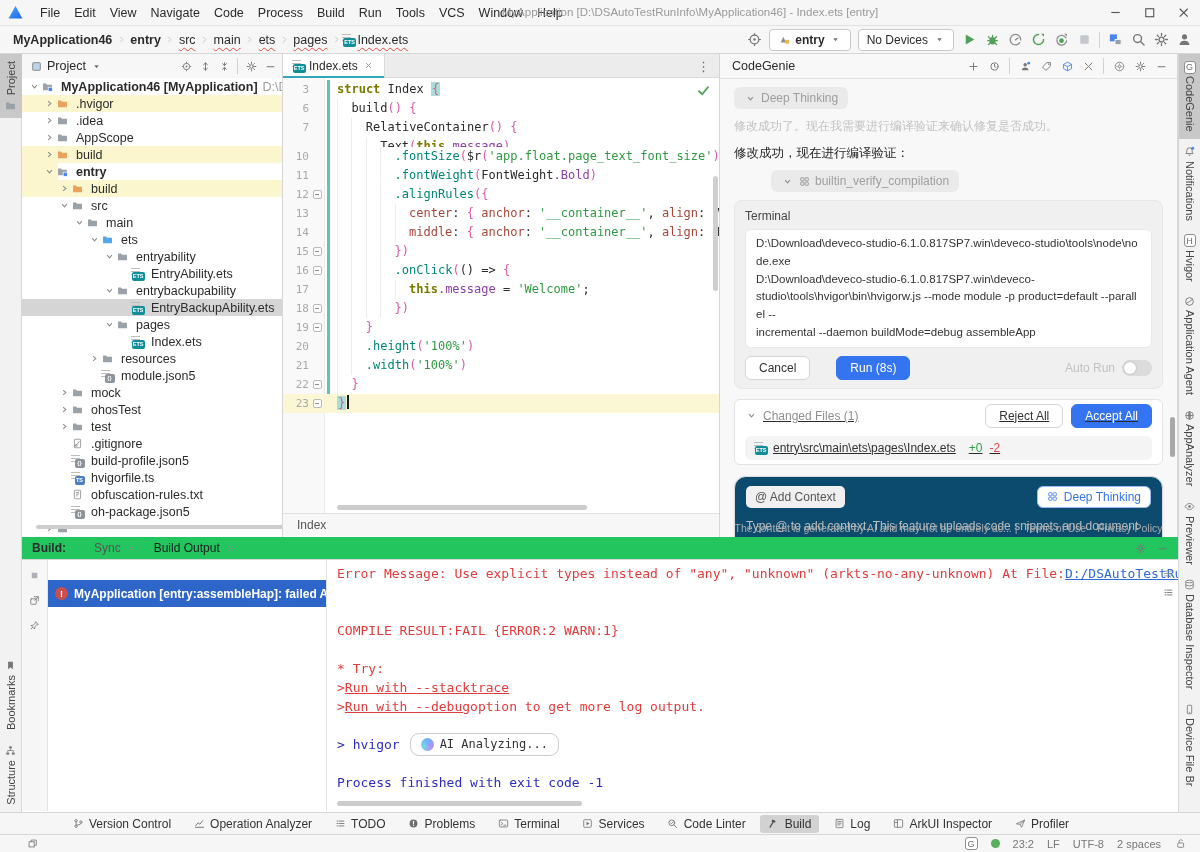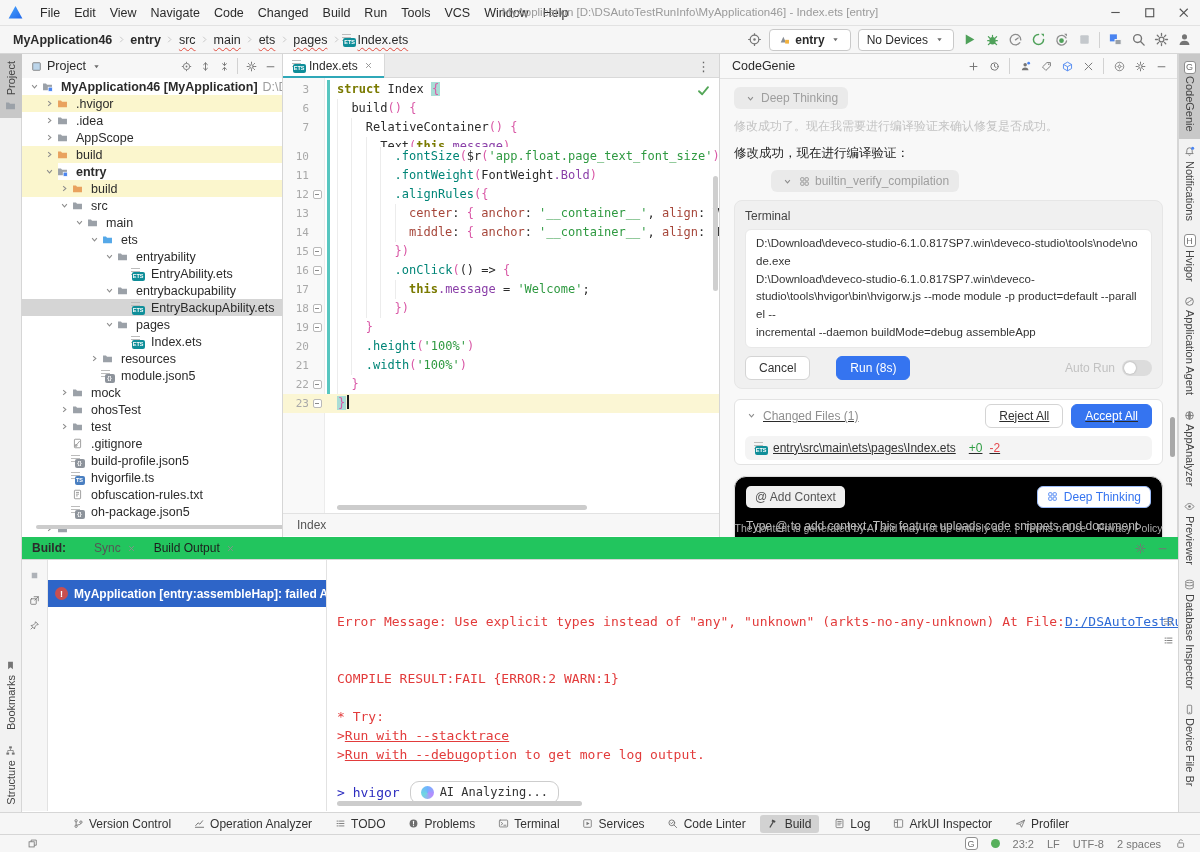--- a/index.html
+++ b/index.html
@@ -98,21 +98,21 @@
   .btn.primary{background:#3574f0;border-color:#3574f0;color:#fff;}
   .autorun{margin-left:auto;font-size:12px;color:#c2c2c2;display:flex;align-items:center;gap:7px;}
   .toggle{width:30px;height:16px;background:#dcdcdc;border-radius:9px;position:relative;}
   .toggle::after{content:"";position:absolute;left:2px;top:2px;width:12px;height:12px;border-radius:50%;background:#fff;box-shadow:0 0 2px rgba(0,0,0,.3);}
   .ccard{margin-top:10px;background:#fff;border:1px solid #e3e3e3;border-radius:6px;padding:4px 10px;text-decoration:underline;}
   .cchead{display:flex;align-items:center;gap:6px;font-size:12px;color:#8f8f8f;}
   .ccbtns{margin-left:auto;display:flex;gap:8px;}
   .cfile{margin-top:8px;background:#f4f4f4;border-radius:6px;padding:5px 9px;display:flex;align-items:center;gap:7px;font-size:12px;color:#333;}
   .plus{color:#2f9e44;margin-left:6px;}
   .minus2{color:#e5484d;}
-  .icard{margin-top:11px;background:#000000;border:1px solid #dcdcdc;border-radius:12px;padding:9px 11px;box-shadow:0 1px 4px rgba(0,0,0,.05);}
+  .icard{margin-top:11px;background:#0c4a6e;border:1px solid #dcdcdc;border-radius:12px;padding:9px 11px;box-shadow:0 1px 4px rgba(0,0,0,.05);}
   .irow1{display:flex;align-items:center;}
   .ctxchip{background:#f0f0f0;border-radius:5px;padding:4px 9px;font-size:12px;color:#555;}
   .dtbtn{margin-left:auto;display:flex;align-items:center;gap:5px;border:1px solid #9dbdf9;color:#3574f0;border-radius:6px;padding:3px 9px;font-size:12px;background:#fff;}
   .iph{margin-top:9px;font-size:12px;color:#bdbdbd;line-height:1.5;min-height:34px;}
   .cg-foot{position:absolute;left:0;right:0;bottom:3px;text-align:center;font-size:10.5px;color:#ababab;white-space:nowrap;}
   .cg-scroll{position:absolute;right:2px;top:338px;width:5px;height:40px;background:#a8a8a8;border-radius:3px;}
   
   #rightstrip{position:absolute;left:1178px;top:54px;width:22px;height:758px;background:#f2f2f2;border-left:1px solid #d6d6d6;display:flex;flex-direction:column;align-items:center;overflow:hidden;}
   .vitem2{display:flex;flex-direction:column;align-items:center;gap:3px;padding:7px 0;width:22px;position:relative;}
   .vitem2.sel{background:#c8c8c8;}
@@ -120,21 +120,21 @@
   #buildpanel{position:absolute;left:22px;top:537px;width:1156px;height:275px;background:#fff;}
   #bp-head{height:23px;background:#22c55e;border-bottom:1px solid #d6d6d6;display:flex;align-items:center;padding:0 10px;font-size:12px;gap:28px;}
   #bp-label{font-weight:bold;}
   .bptab{display:flex;align-items:center;gap:5px;color:#555;}
   .bptab.sel{color:#1d1d1d;}
   #bp-headicons{margin-left:auto;display:flex;gap:10px;align-items:center;}
   #bp-body{position:relative;height:251px;display:flex;}
   #bp-tools{width:26px;background:#f6f6f6;border-right:1px solid #e2e2e2;display:flex;flex-direction:column;align-items:center;gap:13px;padding-top:9px;flex:none;}
   #bp-tree{width:279px;border-right:1px solid #e2e2e2;padding-top:20px;flex:none;}
   .btrow{height:27px;background:#2e65c8;color:#fff;display:flex;align-items:center;gap:6px;padding:0 7px;font-size:12px;font-weight:bold;white-space:nowrap;overflow:hidden;}
-  #bp-console{flex:1;position:relative;font-family:"DejaVu Sans Mono",monospace;font-size:13px;padding:4px 10px;overflow:hidden;margin-top:48px;}
+  #bp-console{flex:1;position:relative;font-family:"DejaVu Sans Mono",monospace;font-size:13px;padding:4px 10px;overflow:hidden;}
   .cline{height:19px;line-height:19px;white-space:nowrap;display:flex;align-items:center;}
   .c-red{color:#e23b3b;}
   .c-link{color:#2e6bd6;text-decoration:underline;}
   .c-rlink{color:#e23b3b;text-decoration:underline;}
   .c-navy{color:#2b2bbf;}
   .aibtn{display:inline-flex;align-items:center;gap:6px;border:1px solid #cdcdcd;border-radius:9px;background:#fff;padding:0 10px;margin-left:10px;font-size:12px;color:#333;height:23px;}
   .aidot{width:13px;height:13px;border-radius:50%;background:conic-gradient(#6fb3ff,#b78cff,#6fd8e0,#6fb3ff);}
   #bp-hscroll{position:absolute;left:10px;bottom:5px;width:245px;height:5px;background:#cccccc;border-radius:3px;}
   .cwrapicons{position:absolute;right:4px;top:7px;display:flex;flex-direction:column;gap:7px;align-items:center;}
   
@@ -151,21 +151,21 @@
 <div id="app">
 
   <div id="titlebar">
     <span class="logo"></span>
     <span id="menus" style="display: flex;">
         <span class="menu-item">File</span>
         <span class="menu-item">Edit</span>
         <span class="menu-item">View</span>
         <span class="menu-item">Navigate</span>
         <span class="menu-item">Code</span>
-        <span class="menu-item">Changed</span>
+        <span class="menu-item">Process</span>
         <span class="menu-item">Build</span>
         <span class="menu-item">Run</span>
         <span class="menu-item">Tools</span>
         <span class="menu-item">VCS</span>
         <span class="menu-item">Window</span>
         <span class="menu-item">Help</span>
       </span>
     <span id="wintitle">MyApplication [D:\DSAutoTestRunInfo\MyApplication46] - Index.ets [entry]</span>
     <span class="winbtns">
       <span class="winbtn">

